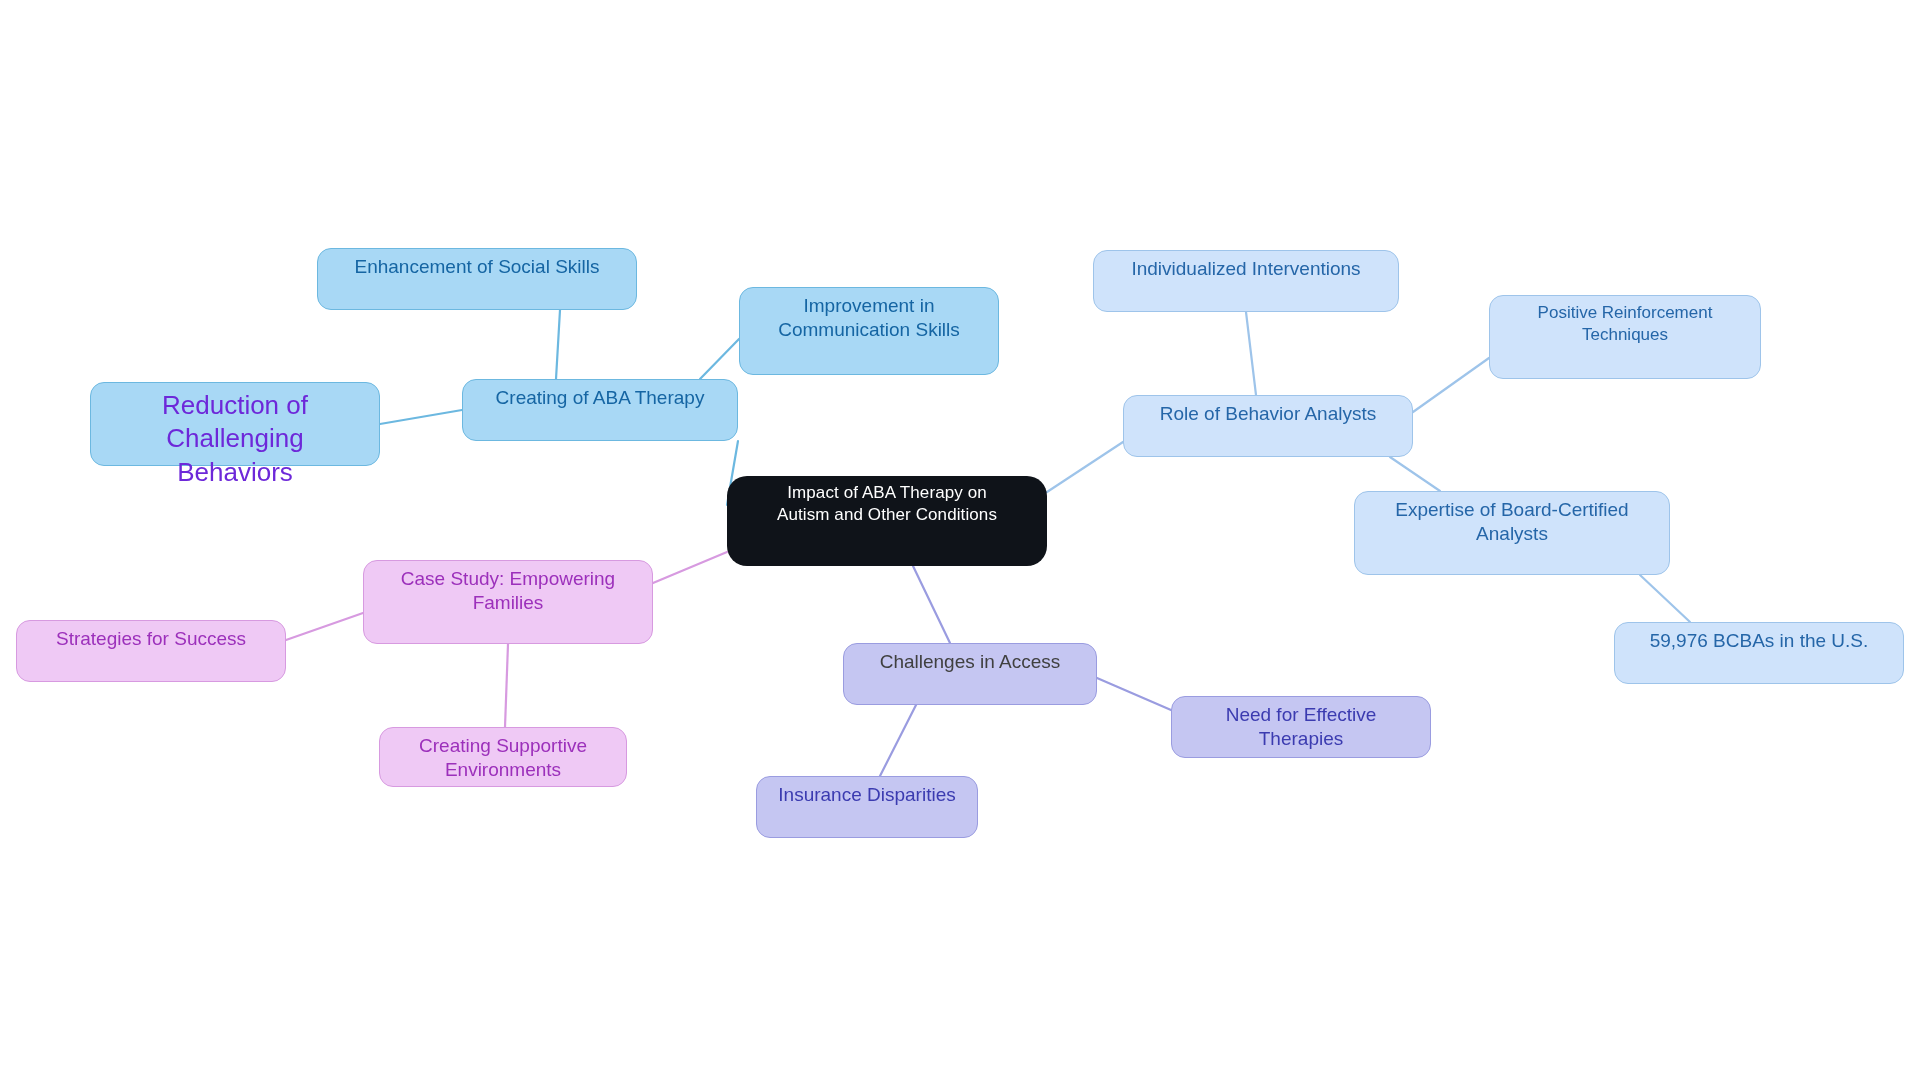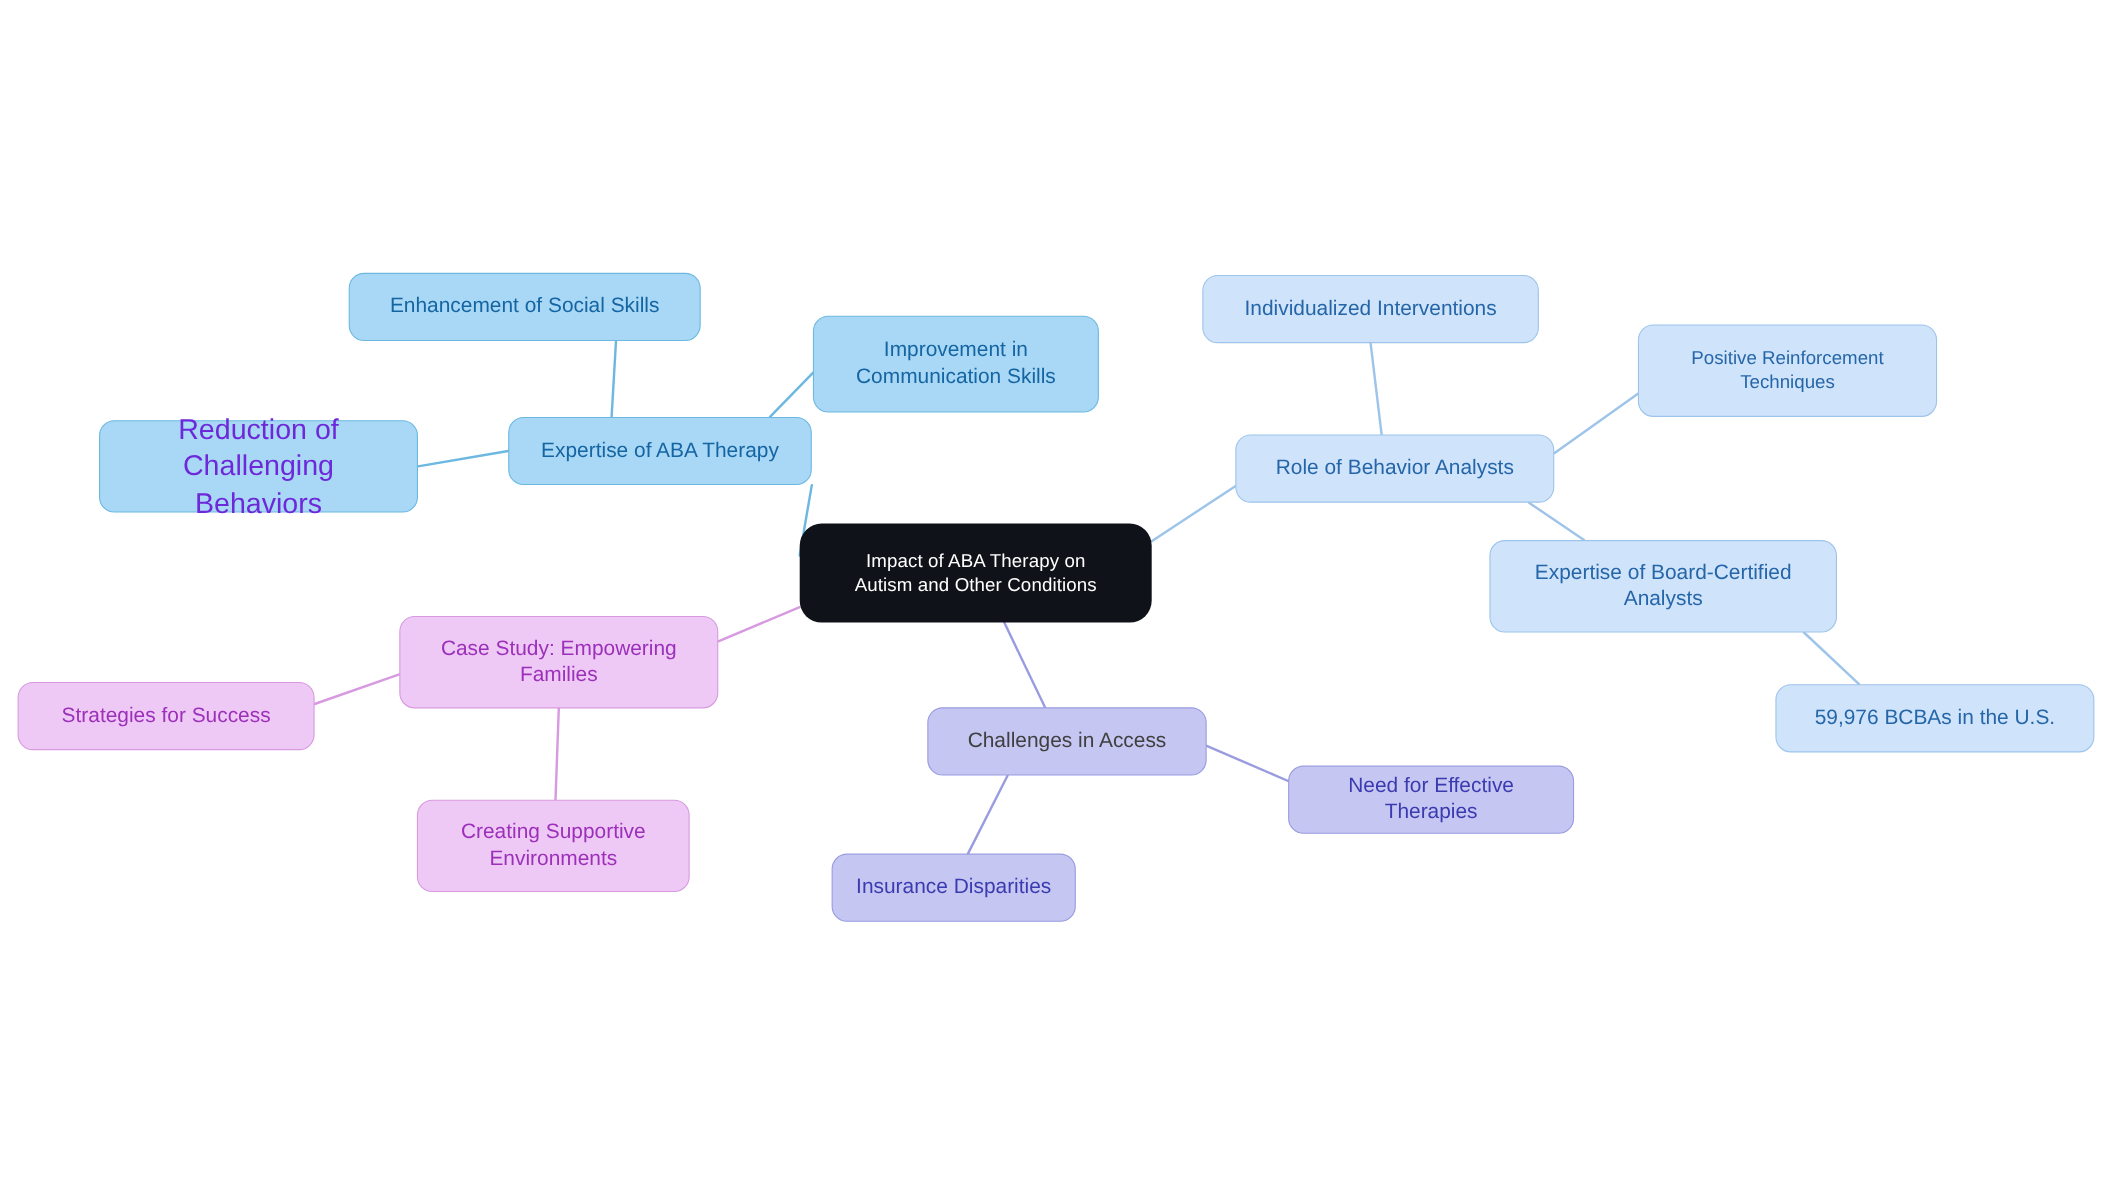--- a/index.html
+++ b/index.html
@@ -25,21 +25,20 @@
     top: 0;
     left: 0;
     width: 1920px;
     height: 1083px;
     pointer-events: none;
   }
   .node {
     position: absolute;
     box-sizing: border-box;
     display: flex;
-    align-items: center;
     justify-content: center;
     text-align: center;
     border-radius: 14px;
     border-style: solid;
     border-width: 1.5px;
     line-height: 1.28;
     padding: 6px 14px;
     white-space: pre-line;
   }
   .node-label {
@@ -70,35 +69,35 @@
       <line x1="913" y1="566" x2="950" y2="643" stroke="#9a9ce0" stroke-width="2.2" stroke-linecap="round"></line>
       <line x1="1097" y1="678" x2="1171" y2="710" stroke="#9a9ce0" stroke-width="2.2" stroke-linecap="round"></line>
       <line x1="916" y1="705" x2="880" y2="776" stroke="#9a9ce0" stroke-width="2.2" stroke-linecap="round"></line>
       <line x1="727" y1="552" x2="653" y2="583" stroke="#d79ae0" stroke-width="2.2" stroke-linecap="round"></line>
       <line x1="363" y1="613" x2="286" y2="640" stroke="#d79ae0" stroke-width="2.2" stroke-linecap="round"></line>
       <line x1="508" y1="644" x2="505" y2="727" stroke="#d79ae0" stroke-width="2.2" stroke-linecap="round"></line>
     </svg>
   <div id="node-layer">
       <div class="node node-root" style="left: 727px; top: 476px; width: 320px; height: 90px; background: rgb(15, 19, 25); border-color: transparent; color: rgb(255, 255, 255); font-size: 17px;"><span class="node-label">Impact of ABA Therapy on
 Autism and Other Conditions</span></div>
-      <div class="node" style="left: 462px; top: 379px; width: 276px; height: 62px; background: rgb(168, 216, 245); border-color: rgb(108, 184, 224); color: rgb(21, 101, 163); font-size: 19px;"><span class="node-label">Expertise of ABA Therapy</span></div>
+      <div class="node" style="left: 462px; top: 379px; width: 276px; height: 62px; background: rgb(168, 216, 245); border-color: rgb(108, 184, 224); color: rgb(21, 101, 163); font-size: 19px;"><span class="node-label">Creating of ABA Therapy</span></div>
       <div class="node" style="left: 317px; top: 248px; width: 320px; height: 62px; background: rgb(168, 216, 245); border-color: rgb(108, 184, 224); color: rgb(21, 101, 163); font-size: 19px;"><span class="node-label">Enhancement of Social Skills</span></div>
       <div class="node" style="left: 739px; top: 255px; width: 260px; height: 88px; background: rgb(168, 216, 245); border-color: rgb(108, 184, 224); color: rgb(21, 101, 163); font-size: 19px; margin-top: 32px;"><span class="node-label">Improvement in
 Communication Skills</span></div>
       <div class="node" style="left: 90px; top: 382px; width: 290px; height: 84px; background: rgb(168, 216, 245); border-color: rgb(108, 184, 224); color: #6d28d9; font-size: 26px;"><span class="node-label">Reduction of Challenging
 Behaviors</span></div>
       <div class="node" style="left: 1123px; top: 395px; width: 290px; height: 62px; background: rgb(207, 227, 251); border-color: rgb(158, 196, 234); color: rgb(37, 102, 168); font-size: 19px;"><span class="node-label">Role of Behavior Analysts</span></div>
       <div class="node" style="left: 1093px; top: 250px; width: 306px; height: 62px; background: rgb(207, 227, 251); border-color: rgb(158, 196, 234); color: rgb(37, 102, 168); font-size: 19px;"><span class="node-label">Individualized Interventions</span></div>
       <div class="node" style="left: 1489px; top: 295px; width: 272px; height: 84px; background: rgb(207, 227, 251); border-color: rgb(158, 196, 234); color: rgb(37, 102, 168); font-size: 17px;"><span class="node-label">Positive Reinforcement
 Techniques</span></div>
       <div class="node" style="left: 1354px; top: 491px; width: 316px; height: 84px; background: rgb(207, 227, 251); border-color: rgb(158, 196, 234); color: rgb(37, 102, 168); font-size: 19px;"><span class="node-label">Expertise of Board-Certified
 Analysts</span></div>
       <div class="node" style="left: 1614px; top: 622px; width: 290px; height: 62px; background: rgb(207, 227, 251); border-color: rgb(158, 196, 234); color: rgb(37, 102, 168); font-size: 19px;"><span class="node-label">59,976 BCBAs in the U.S.</span></div>
       <div class="node" style="left: 843px; top: 643px; width: 254px; height: 62px; background: rgb(197, 198, 242); border-color: rgb(154, 156, 224); color: #404040; font-size: 19px;"><span class="node-label">Challenges in Access</span></div>
       <div class="node" style="left: 1171px; top: 696px; width: 260px; height: 62px; background: rgb(197, 198, 242); border-color: rgb(154, 156, 224); color: rgb(59, 59, 176); font-size: 19px;"><span class="node-label">Need for Effective Therapies</span></div>
       <div class="node" style="left: 756px; top: 776px; width: 222px; height: 62px; background: rgb(197, 198, 242); border-color: rgb(154, 156, 224); color: rgb(59, 59, 176); font-size: 19px;"><span class="node-label">Insurance Disparities</span></div>
       <div class="node" style="left: 363px; top: 560px; width: 290px; height: 84px; background: rgb(239, 201, 245); border-color: rgb(215, 154, 224); color: rgb(156, 48, 187); font-size: 19px;"><span class="node-label">Case Study: Empowering
 Families</span></div>
       <div class="node" style="left: 16px; top: 620px; width: 270px; height: 62px; background: rgb(239, 201, 245); border-color: rgb(215, 154, 224); color: rgb(156, 48, 187); font-size: 19px;"><span class="node-label">Strategies for Success</span></div>
-      <div class="node" style="left: 379px; top: 727px; width: 248px; height: 84px; background: rgb(239, 201, 245); border-color: rgb(215, 154, 224); color: rgb(156, 48, 187); font-size: 19px;"><span class="node-label">Creating Supportive
+      <div class="node" style="left: 379px; top: 727px; width: 248px; height: 60px; background: rgb(239, 201, 245); border-color: rgb(215, 154, 224); color: rgb(156, 48, 187); font-size: 19px;"><span class="node-label">Creating Supportive
 Environments</span></div>
     </div>
 </div>
 
 </body></html>

